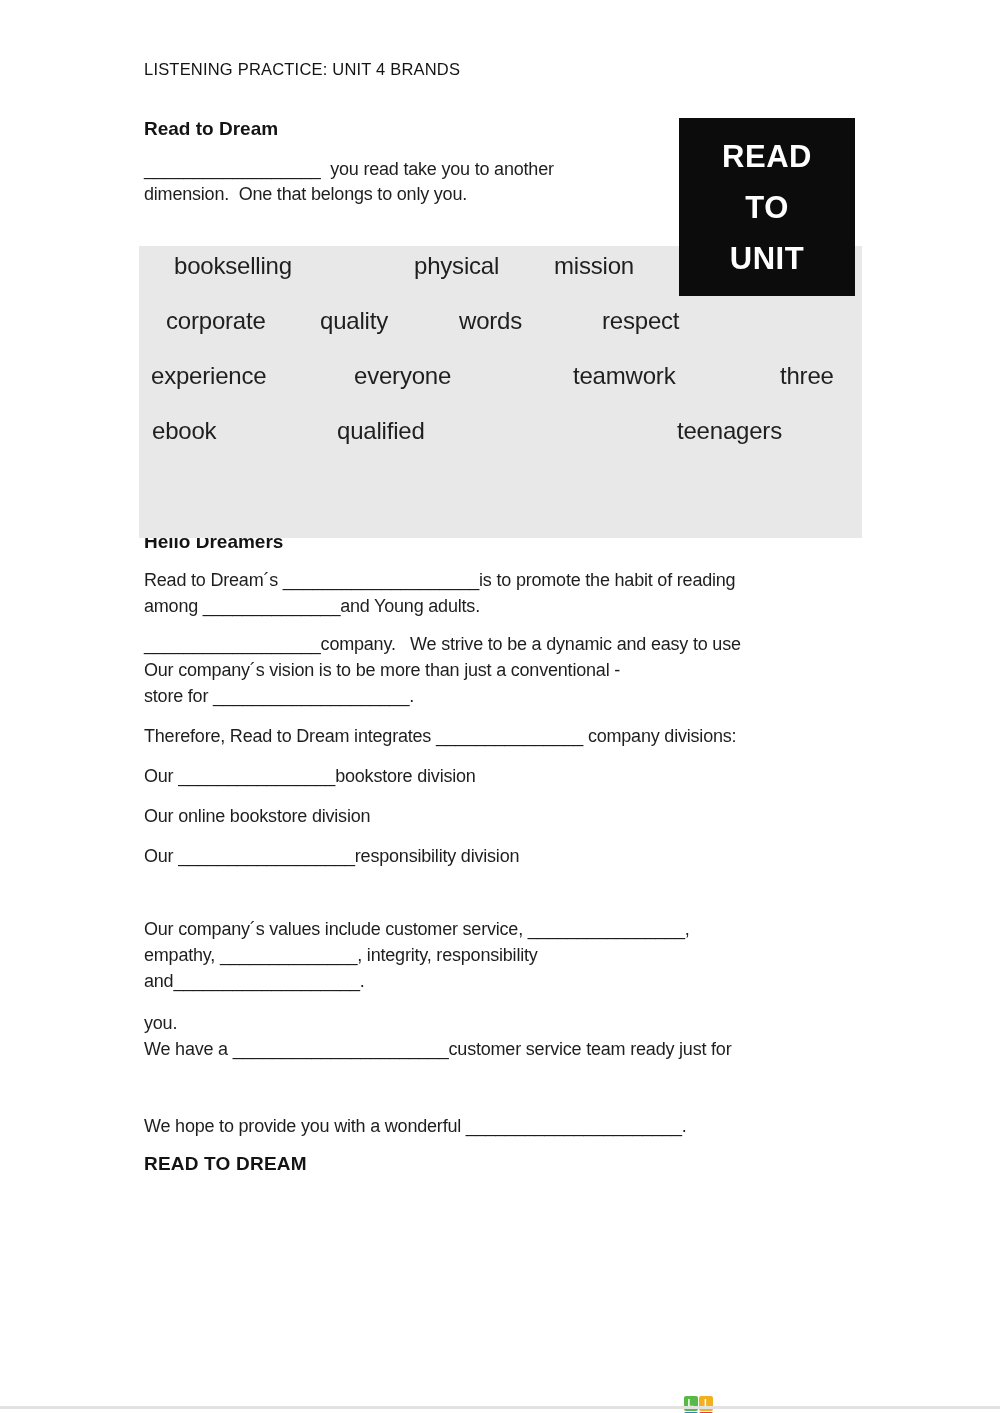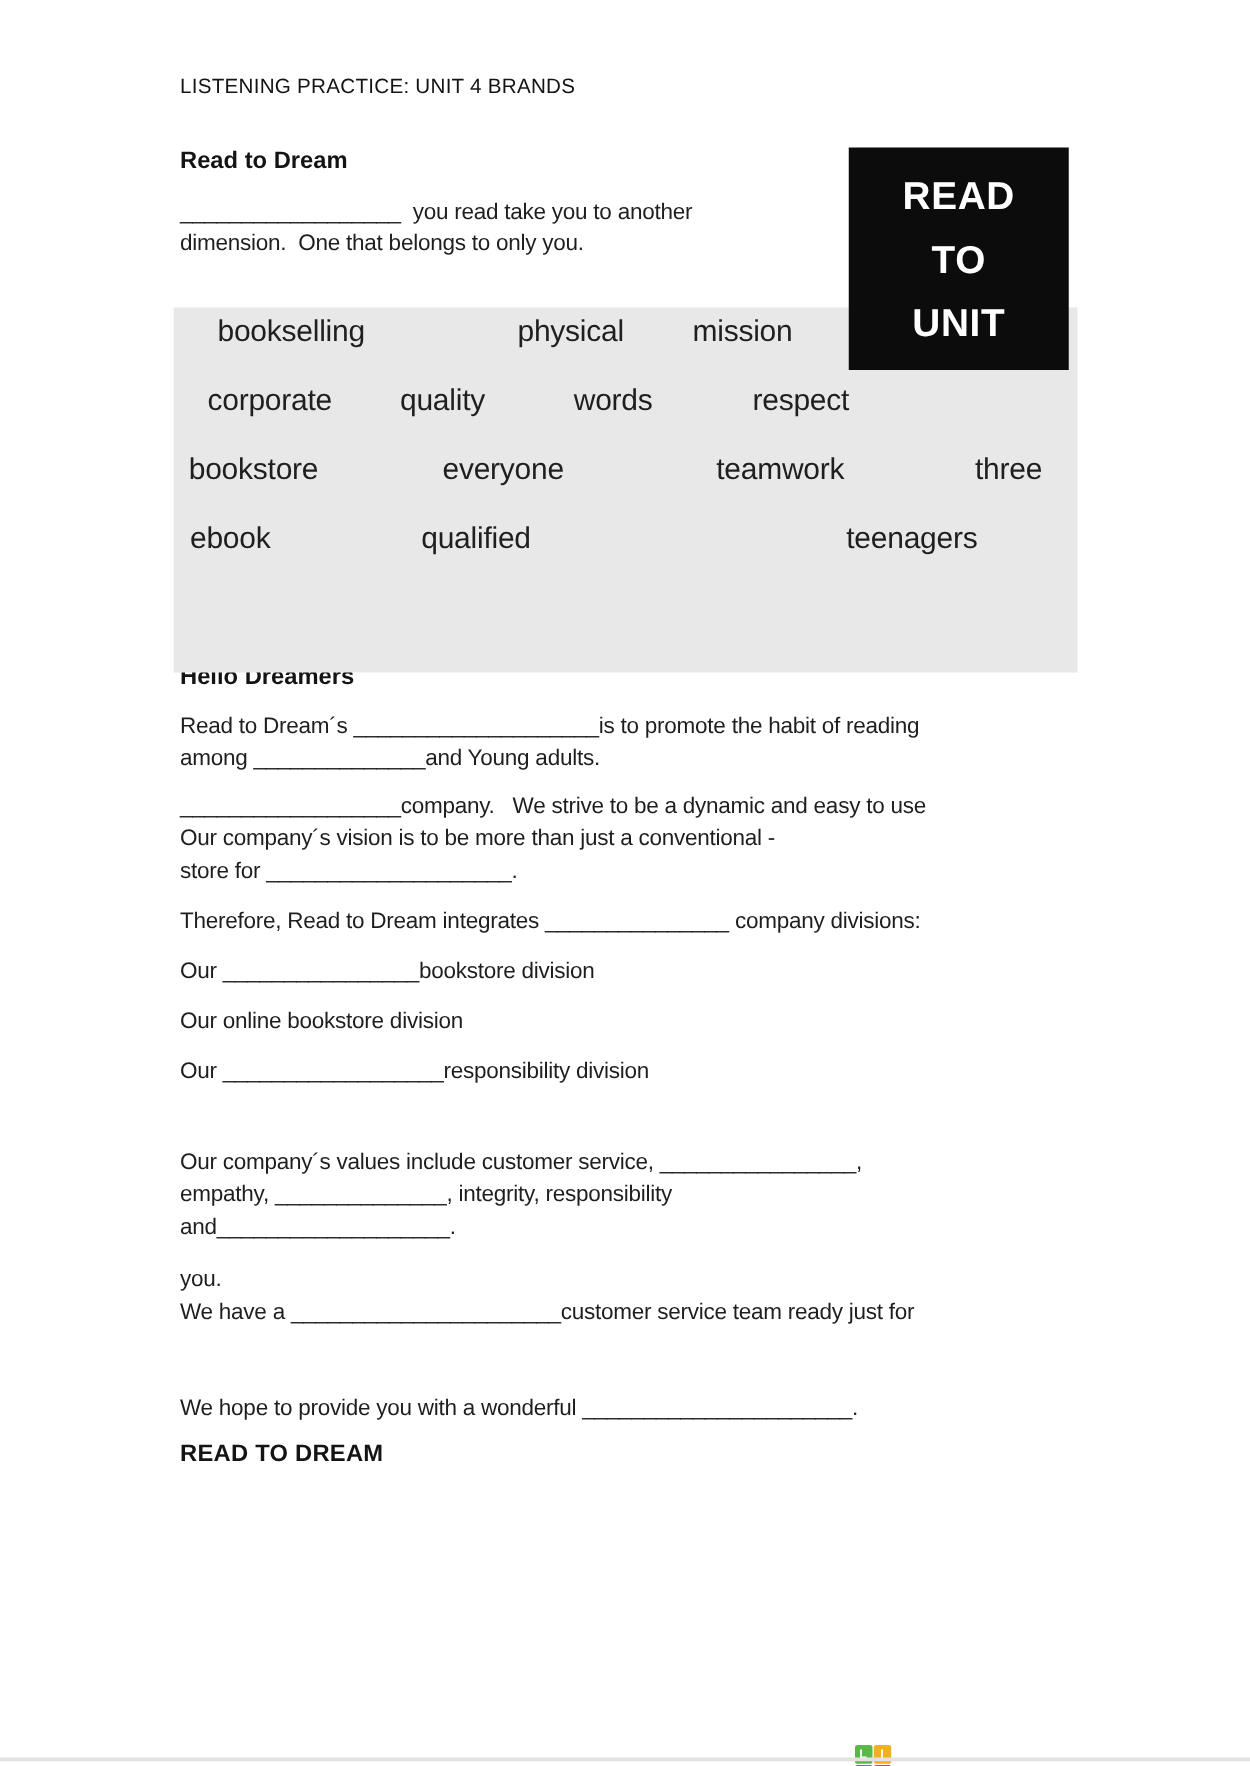--- a/index.html
+++ b/index.html
@@ -141,21 +141,21 @@
 <div class="abs" id="word-bank">
   <span class="bank-word" style="left:35px;  top:6px;">bookselling</span>
   <span class="bank-word" style="left:275px; top:6px;">physical</span>
   <span class="bank-word" style="left:415px; top:6px;">mission</span>
 
   <span class="bank-word" style="left:27px;  top:61px;">corporate</span>
   <span class="bank-word" style="left:181px; top:61px;">quality</span>
   <span class="bank-word" style="left:320px; top:61px;">words</span>
   <span class="bank-word" style="left:463px; top:61px;">respect</span>
 
-  <span class="bank-word" style="left:12px;  top:116px;">bookstore</span>
+  <span class="bank-word" style="left:12px;  top:116px;">experience</span>
   <span class="bank-word" style="left:215px; top:116px;">everyone</span>
   <span class="bank-word" style="left:434px; top:116px;">teamwork</span>
   <span class="bank-word" style="left:641px; top:116px;">three</span>
 
   <span class="bank-word" style="left:13px;  top:171px;">ebook</span>
   <span class="bank-word" style="left:198px; top:171px;">qualified</span>
   <span class="bank-word" style="left:538px; top:171px;">teenagers</span>
 </div>
 
 <div class="abs" id="brand-logo-box">

